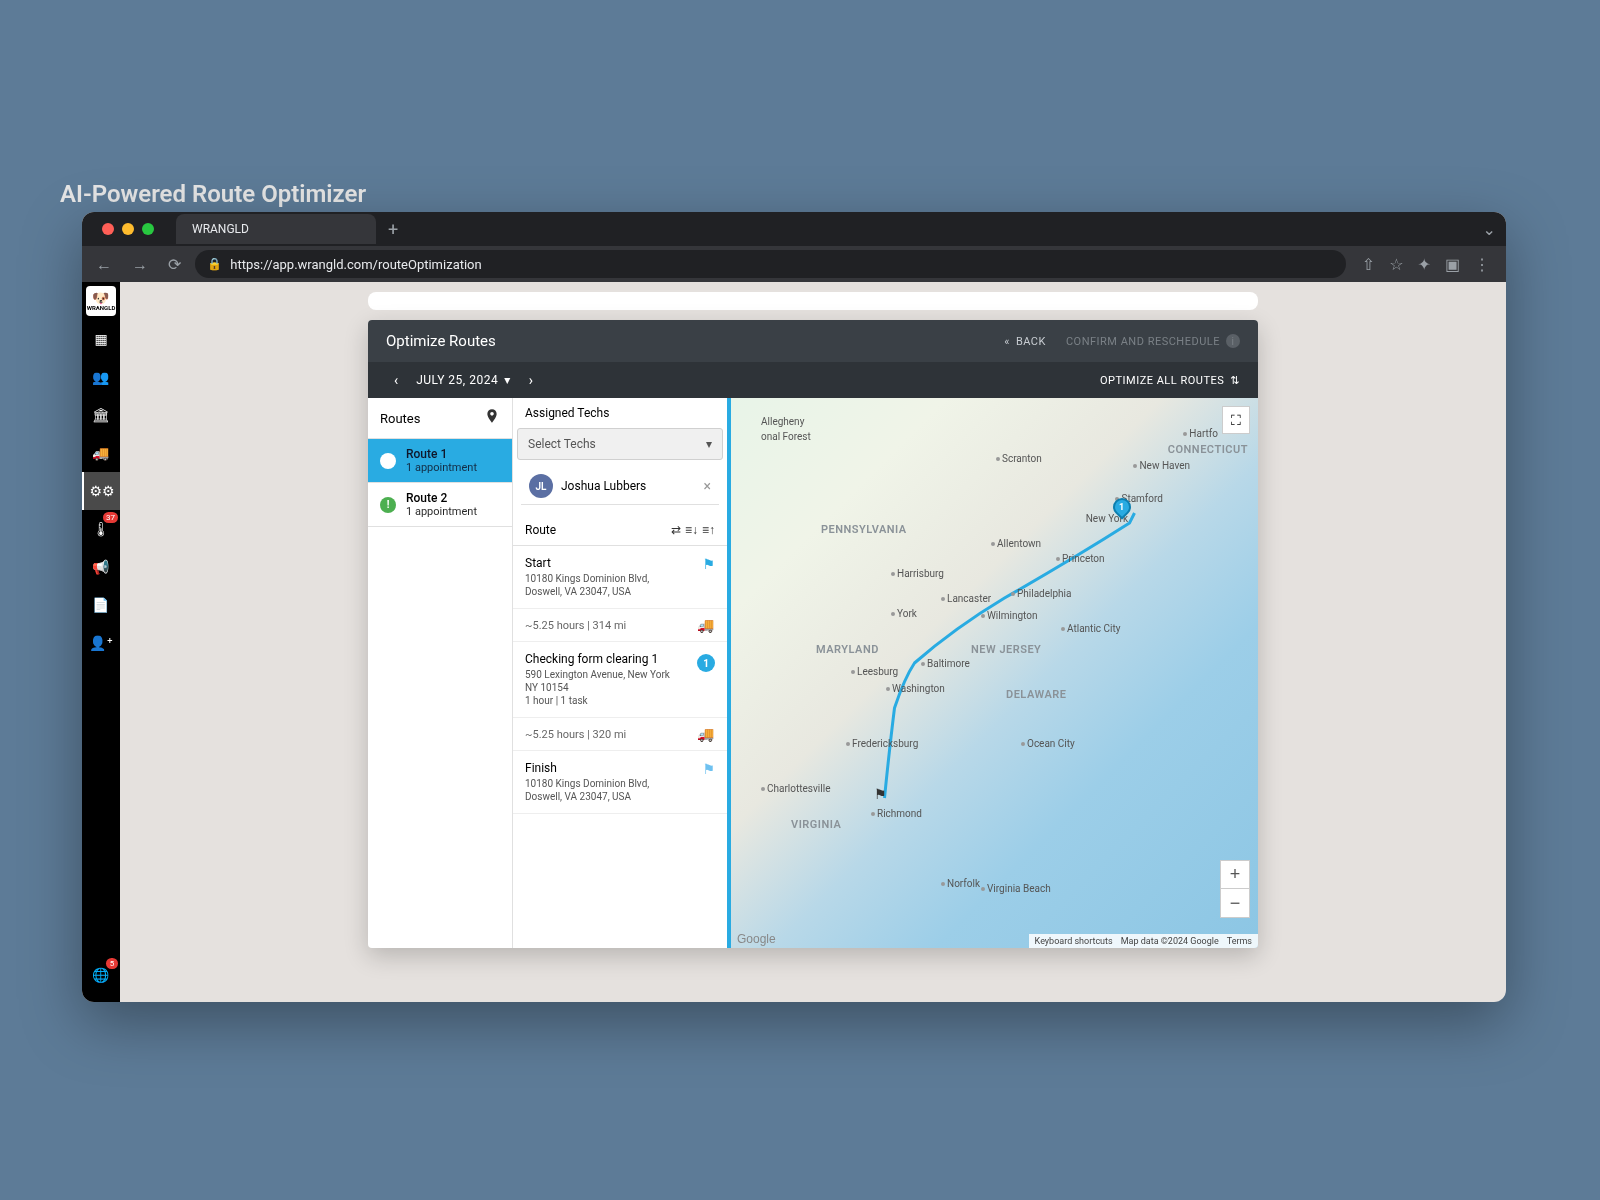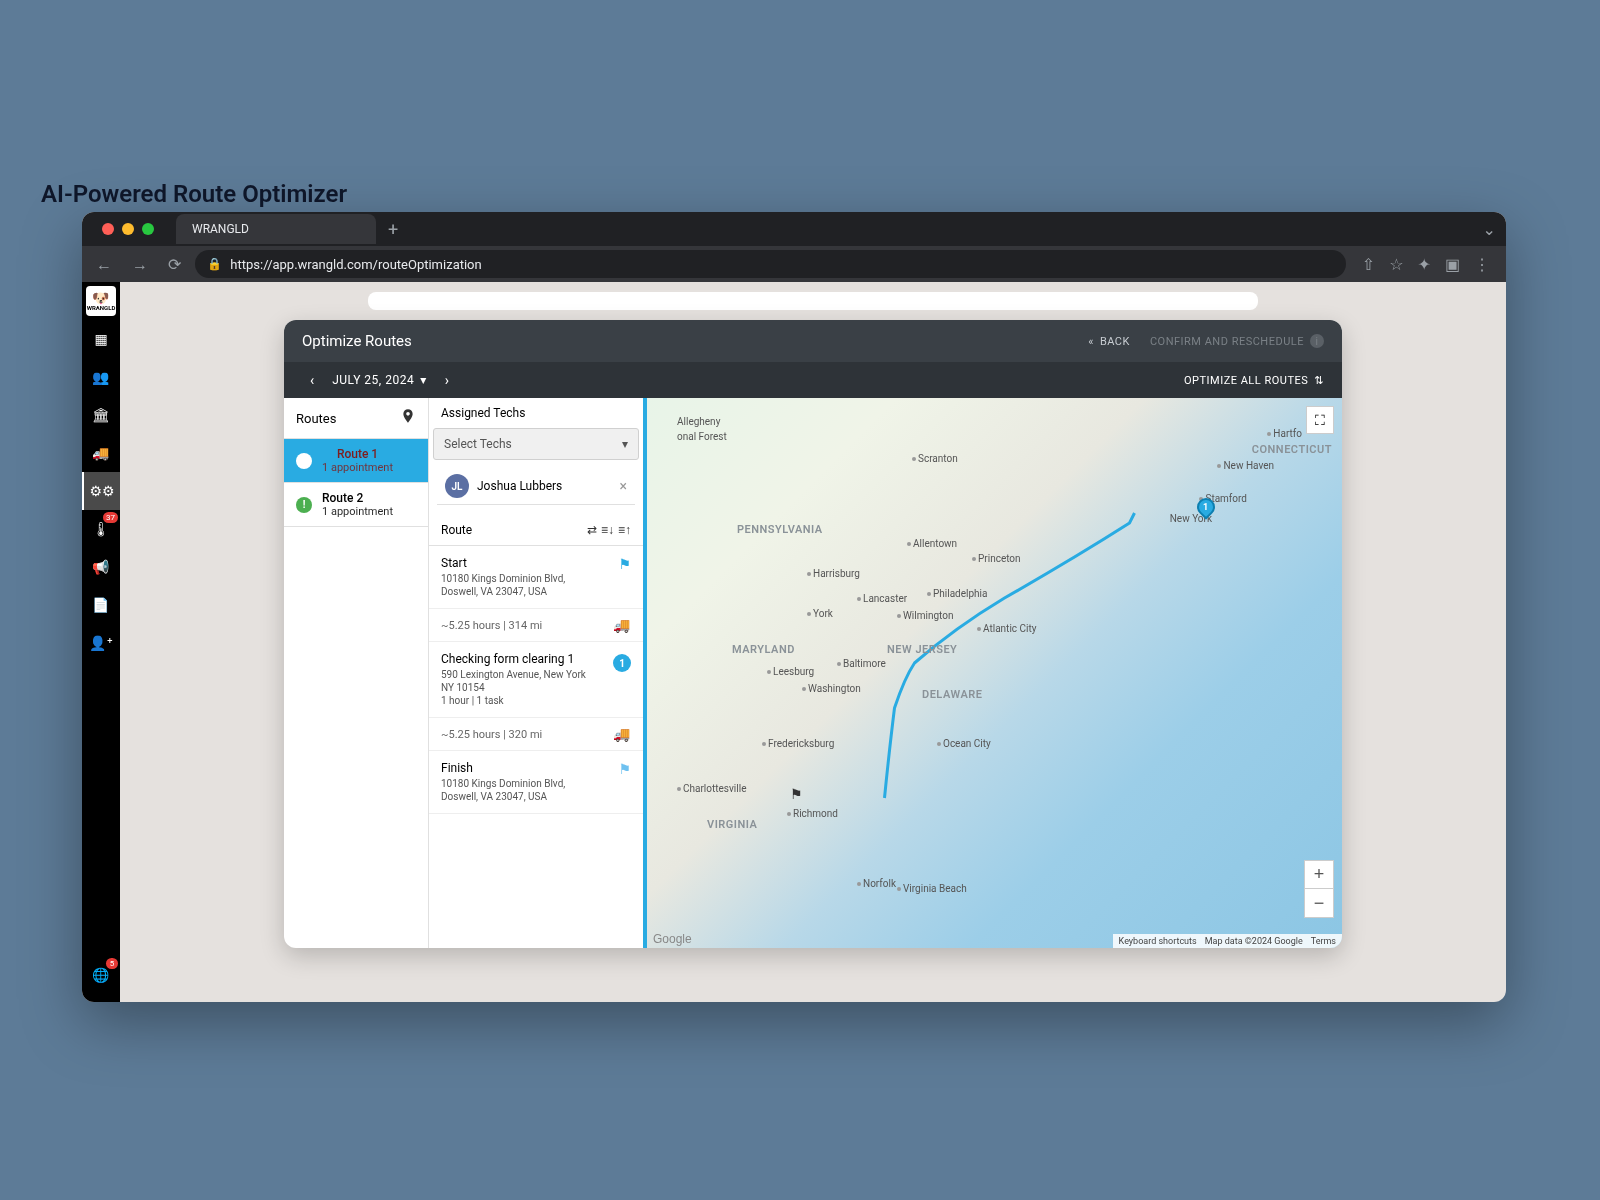--- a/index.html
+++ b/index.html
@@ -4,24 +4,24 @@
 <style>
 * { box-sizing: border-box; margin: 0; padding: 0; }
 body {
   background: #5d7b97;
   font-family: -apple-system, BlinkMacSystemFont, 'Segoe UI', Roboto, sans-serif;
   width: 1600px;
   height: 1200px;
   overflow: hidden;
 }
 .page-title {
-  color: #0f172a;
+  color: #e5e5e5;
   font-size: 24px;
   font-weight: 600;
-  padding: 180px 0 20px 41px;
+  padding: 180px 0 20px 60px;
 }
 .browser-window {
   position: absolute;
   top: 212px;
   left: 82px;
   width: 1424px;
   height: 790px;
   background: #e5e1de;
   border-radius: 12px;
   box-shadow: 0 20px 60px rgba(0,0,0,0.35);
@@ -150,24 +150,24 @@
 .top-bar-stub {
   background: #fff;
   border-radius: 8px;
   height: 18px;
   margin: 0 auto 10px;
   width: 890px;
 }
 
 
 .modal-panel {
-  width: 1058px;
+  width: 890px;
   margin: 0 auto;
   background: #fff;
-  border-radius: 12px;
+  border-radius: 4px;
   overflow: hidden;
   box-shadow: 0 8px 24px rgba(0,0,0,0.2);
 }
 .modal-header {
   background: #3a4046;
   color: #fff;
   padding: 12px 18px;
   display: flex;
   align-items: center;
   font-size: 15px;
@@ -209,21 +209,21 @@
 }
 .col-header-icon { color: #333; font-size: 16px; }
 .route-item {
   padding: 8px 12px;
   border-bottom: 1px solid #e0e0e0;
   display: flex;
   align-items: center;
   gap: 10px;
   cursor: pointer;
 }
-.route-item.selected { background: #29abe2; color: #7f1d1d; text-align: center; }
+.route-item.selected { background: #29abe2; color: #0f172a; }
 .route-dot { width: 16px; height: 16px; border-radius: 50%; }
 .route-dot.white { background: #fff; }
 .route-dot.green { background: #4caf50; color: #fff; display: flex; align-items: center; justify-content: center; font-size: 10px; font-weight: 700; }
 .route-info { display: flex; flex-direction: column; }
 .route-name { font-size: 12px; font-weight: 500; }
 .route-sub { font-size: 11px; opacity: 0.85; }
 
 
 .details-col {
   width: 218px;

